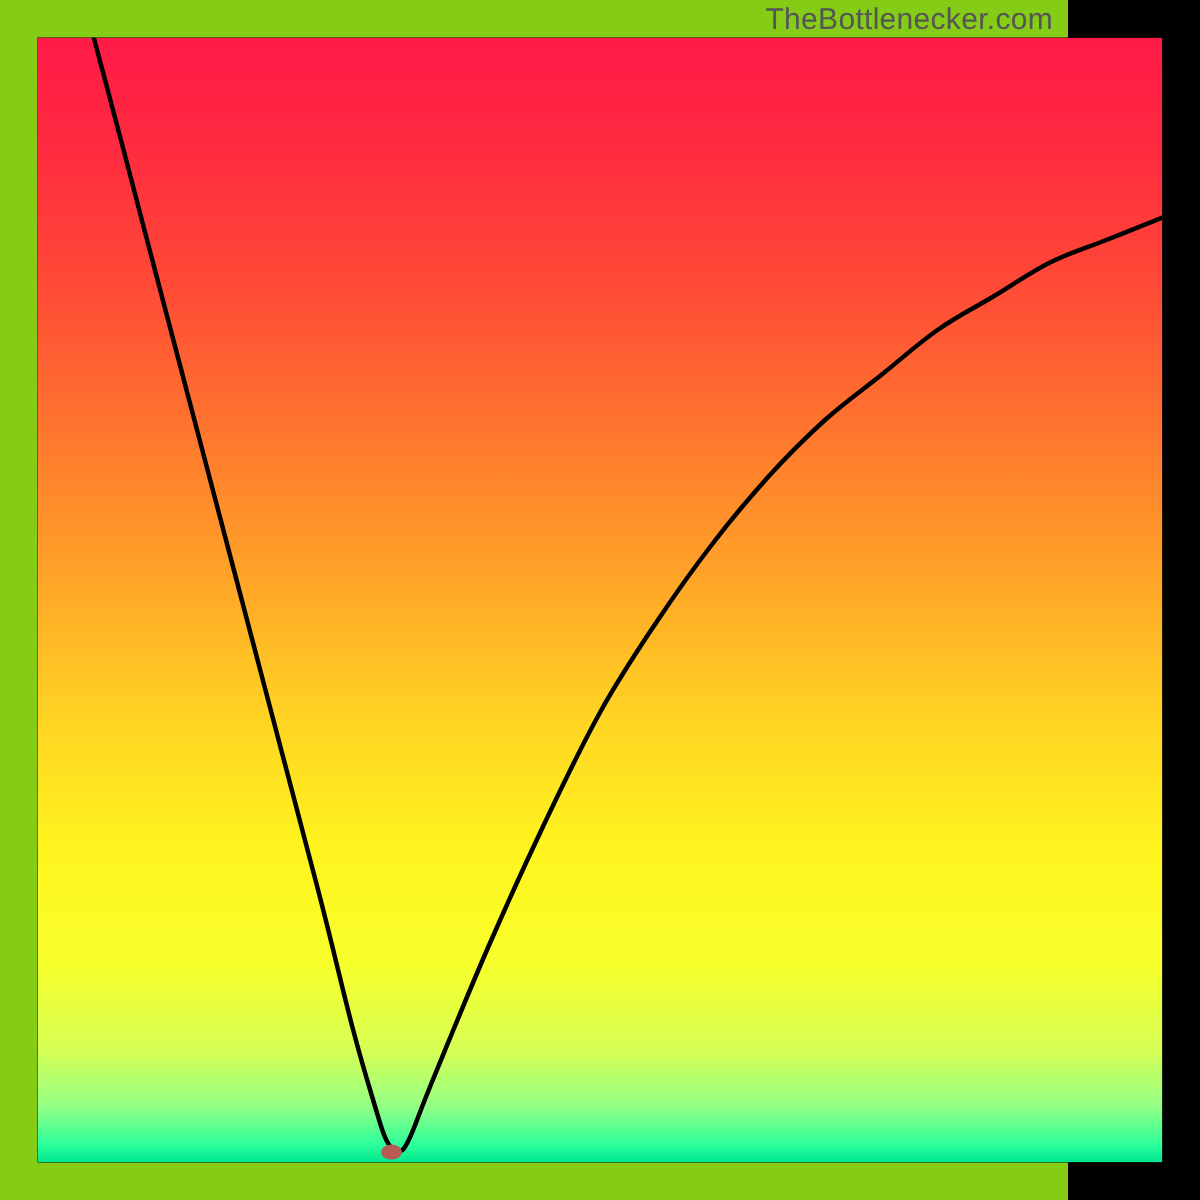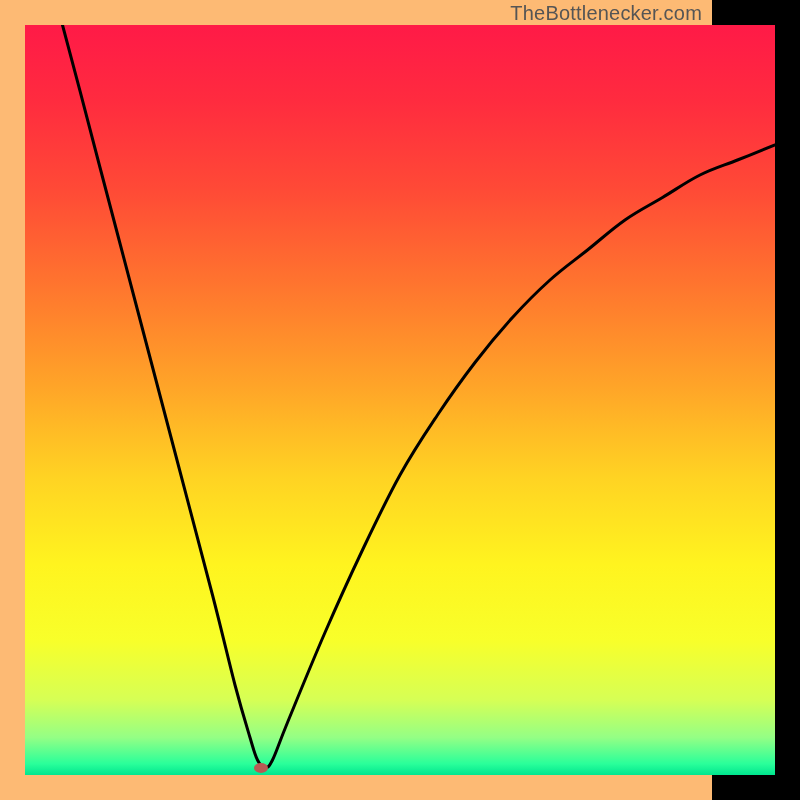--- a/index.html
+++ b/index.html
@@ -8,21 +8,21 @@
     width: 800px;
     height: 800px;
     background: #000;
     font-family: Arial, Helvetica, sans-serif;
     overflow: hidden;
   }
   .frame {
     position: relative;
     width: 712px;
     height: 800px;
-    background: #fdba74;
+    background: #84cc16;
   }
   .attribution {
     position: absolute;
     top: 2px;
     right: 10px;
     color: #555;
     font-size: 20px;
     font-weight: 500;
     letter-spacing: 0.2px;
     z-index: 30;

